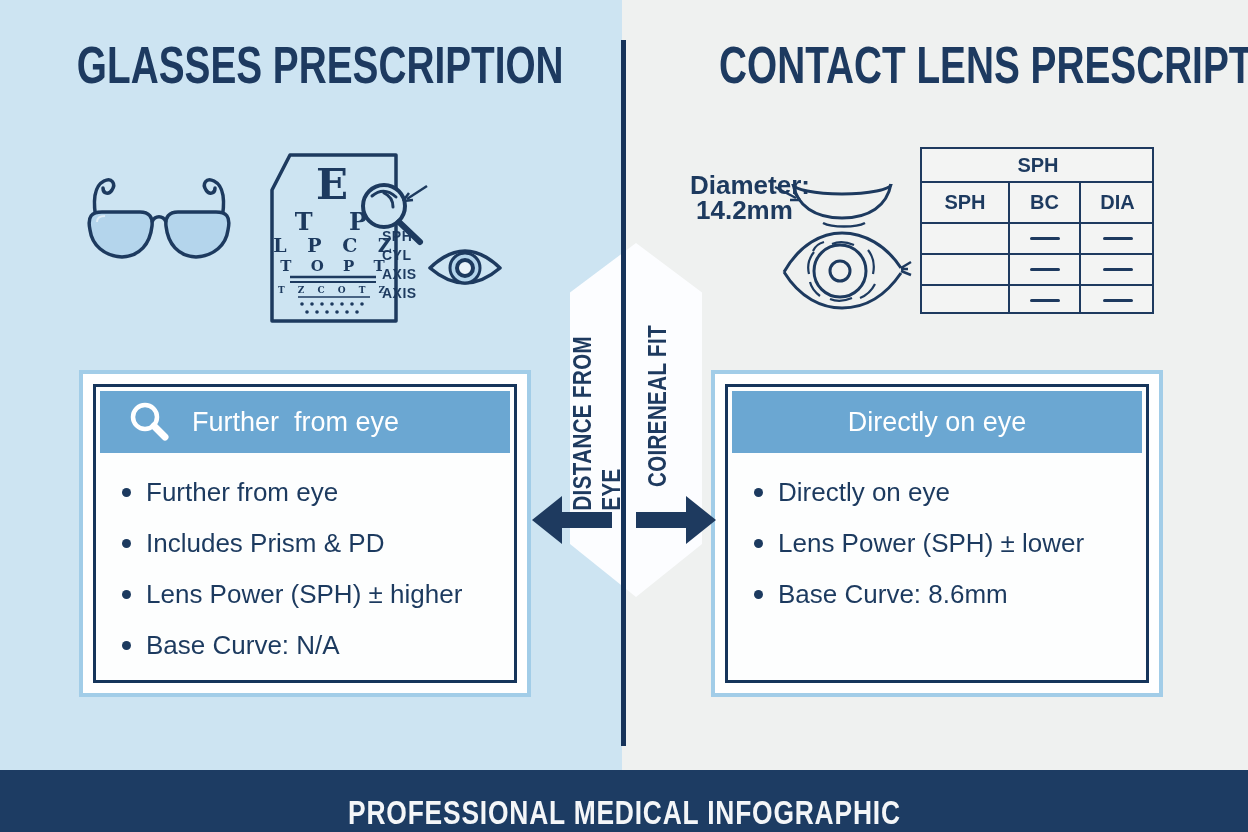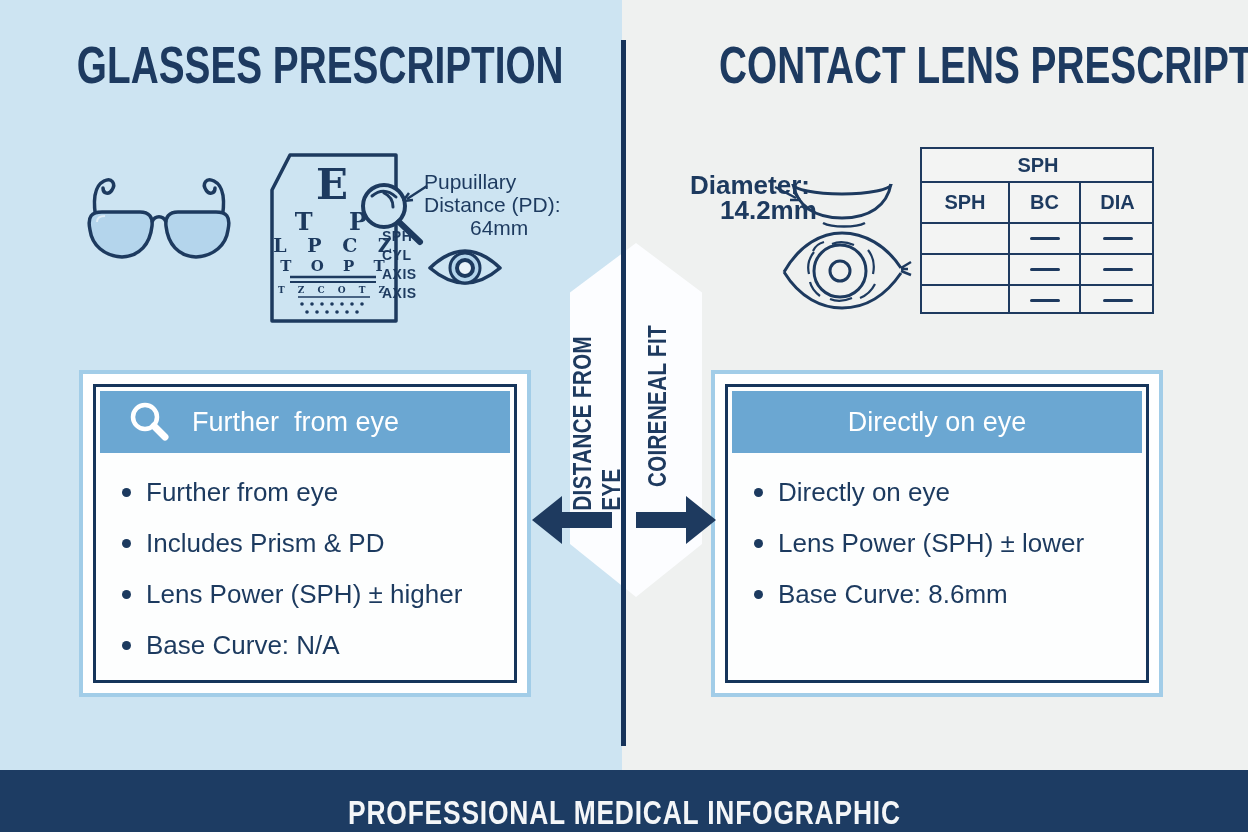--- a/index.html
+++ b/index.html
@@ -39,21 +39,21 @@
   .footer span { display:inline-block; color:#f4f6f8; font-weight:700; font-size:33px; transform:scaleX(.8); letter-spacing:1px; white-space:nowrap; }
 
   
   .abs { position:absolute; }
 
   .pd-note { position:absolute; left:424px; top:170px; font-size:21px; line-height:23px; color:#1d3a5f; z-index:1; }
   .pd-note div:nth-child(3) { padding-left:46px; }
   .rx-labels { position:absolute; left:382px; top:227px; font-weight:700; font-size:14px; line-height:19px;
                color:#1d3a5f; letter-spacing:.5px; z-index:1; }
   .dia-note { position:absolute; left:690px; top:173px; font-size:26px; font-weight:700; line-height:25px; color:#1d3a5f; z-index:1; }
-  .dia-note div:nth-child(2) { padding-left:6px;margin-left:24px; }
+  .dia-note div:nth-child(2) { padding-left:6px; }
 
   
   .rx-table { position:absolute; left:920px; top:147px; width:234px; height:167px; background:#f3f4f3;
               display:grid; grid-template-columns:86px 71px 75px; grid-template-rows:32px 41px 31px 31px 30px;
               border:2px solid #1e3a5f; z-index:1; }
   .rx-table .cell { display:flex; align-items:center; justify-content:center; color:#1d3a5f; font-weight:700; font-size:20px; }
   .rx-table .span3 { grid-column:1 / 4; }
   .rx-table .bt { border-top:2px solid #1e3a5f; }
   .rx-table .bl { border-left:2px solid #1e3a5f;text-align:right; }
   .rx-table .dash { width:30px; height:3px; background:#1e3a5f; border-radius:2px; }
@@ -130,25 +130,20 @@
     <path d="M16 16 Q 28 6 40 17" fill="none" stroke="#1d3a5f" stroke-width="3" stroke-linecap="round"></path>
     <path d="M37 27 Q 37 17 28 13" fill="none" stroke="#1d3a5f" stroke-width="3" stroke-linecap="round"></path>
     <line x1="43" y1="42" x2="64" y2="62" stroke="#1d3a5f" stroke-width="6" stroke-linecap="round"></line>
   </svg>
 
   <svg class="abs" style="left:400px; top:182px;" width="30" height="26" viewBox="0 0 30 26">
     <path d="M27 4 L7 17" fill="none" stroke="#1d3a5f" stroke-width="2.5"></path>
     <path d="M3 19 L13 18 M3 19 L9 11" fill="none" stroke="#1d3a5f" stroke-width="2.5"></path>
   </svg>
 
-  <div class="pd-note">
-    <div>Pupuillary</div>
-    <div>Distance (PD):</div>
-    <div>64mm</div>
-  </div>
 
   <div class="rx-labels">
     <div>SPH</div>
     <div>CYL</div>
     <div>AXIS</div>
     <div>AXIS</div>
   </div>
 
   <svg class="abs" style="left:427px; top:240px;" width="76" height="56" viewBox="0 0 76 56">
     <path d="M3 28 Q 38 -6 73 28 Q 38 58 3 28 Z" fill="none" stroke="#1d3a5f" stroke-width="3.5" stroke-linejoin="round"></path>

